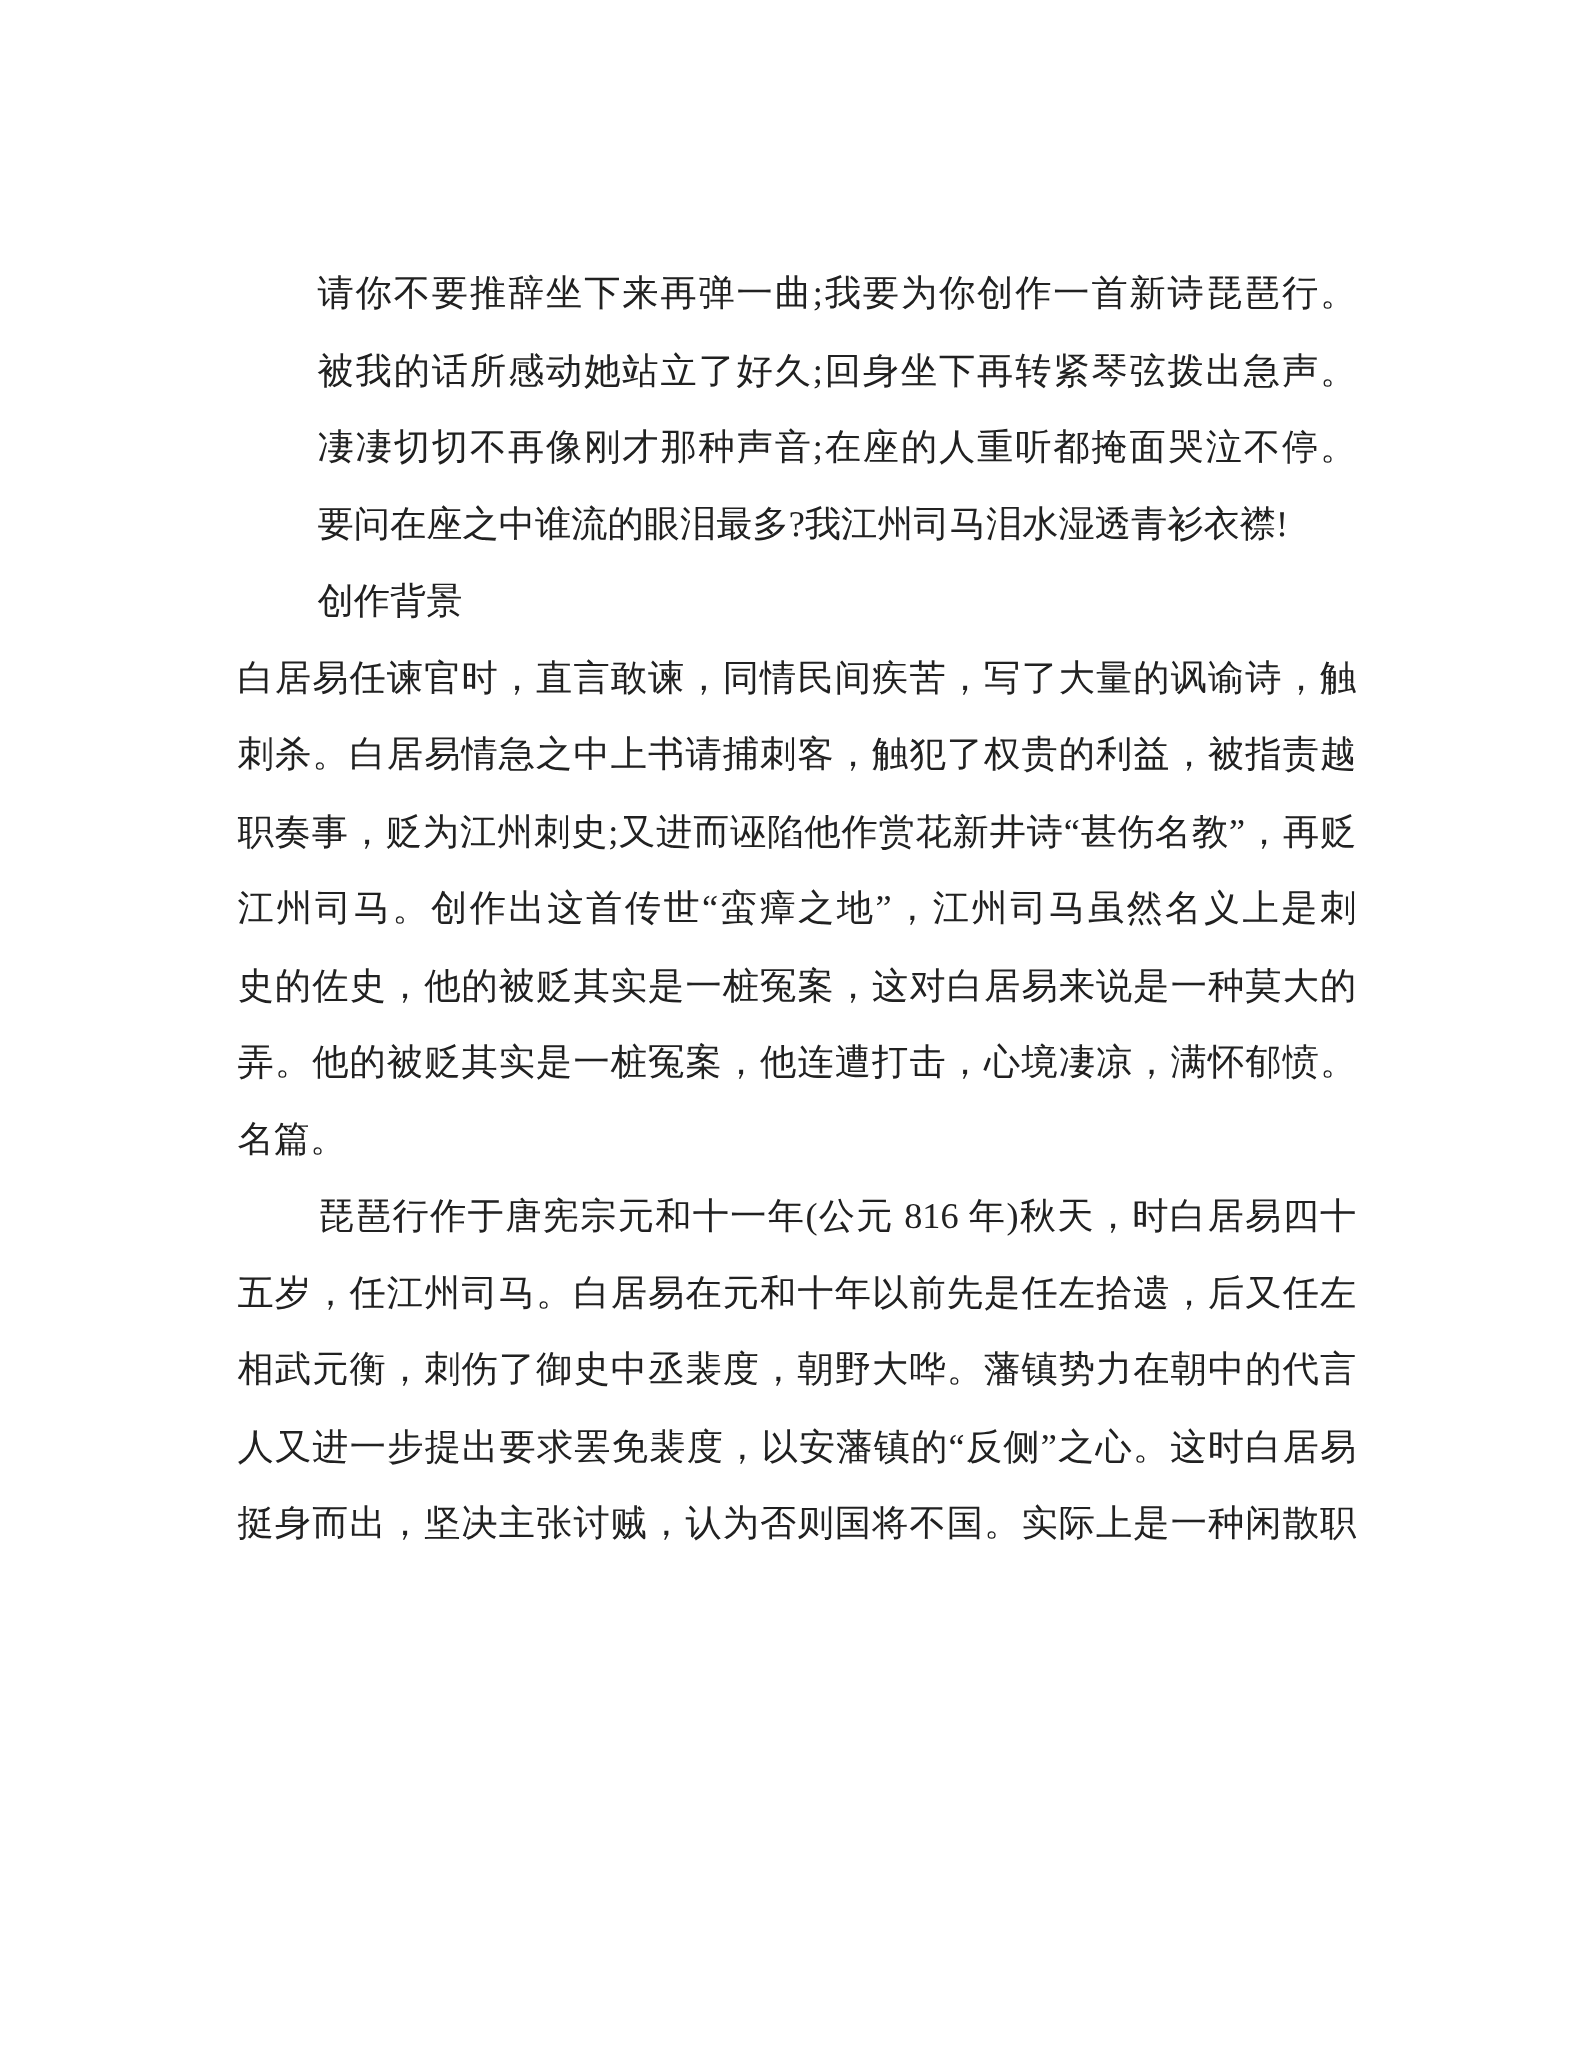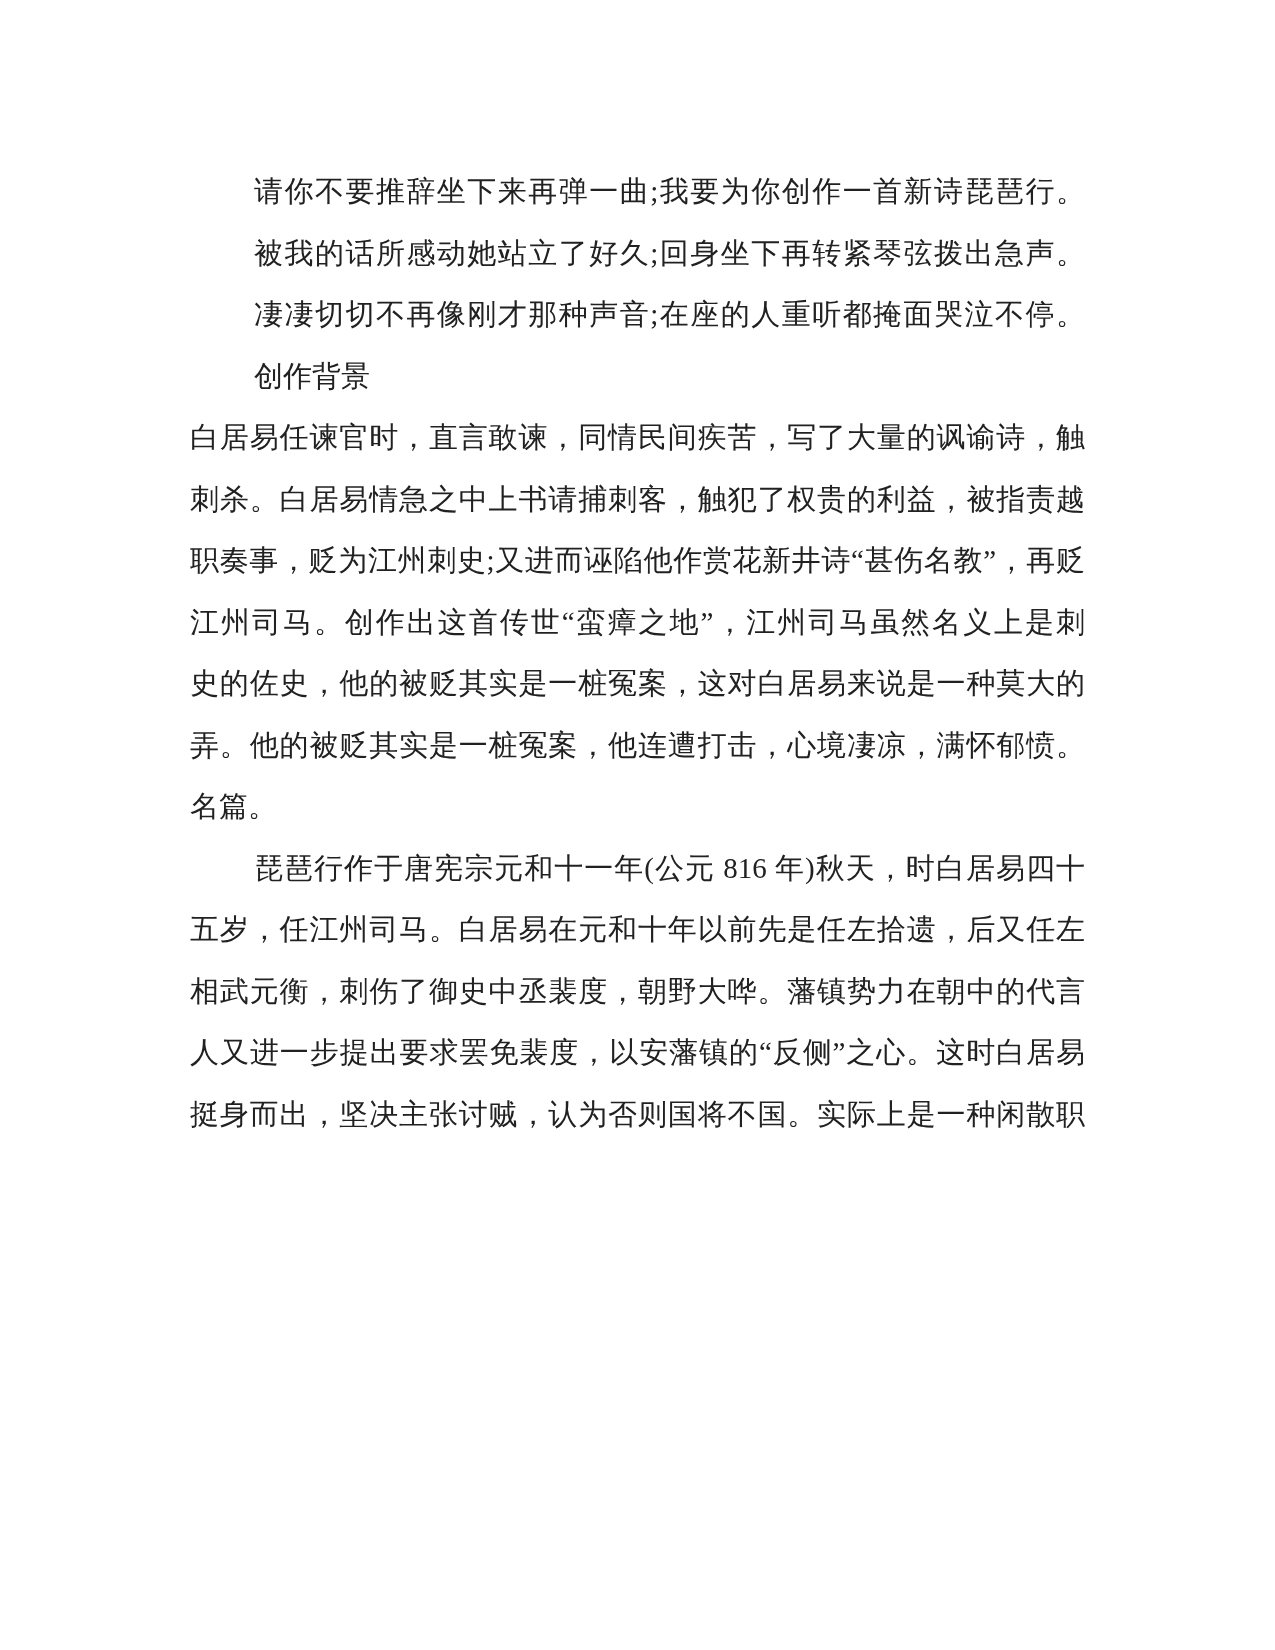--- a/index.html
+++ b/index.html
@@ -10,20 +10,21 @@
     margin: 0;
     padding: 0;
     background: var(--page-bg);
   }
   .page {
     position: relative;
     width: 1275px;
     height: 1196px;
     background: var(--page-bg);
     overflow: hidden;
+    margin-top: 44px;
   }
   .text-block {
     position: absolute;
     left: 190px;
     top: 161px;
     width: 895px;
   }
   .line {
     font-family: "Liberation Serif", "DejaVu Serif", serif;
     font-size: 29px;
@@ -42,20 +43,21 @@
   }
 </style>
 </head>
 <body>
 
 <div class="page">
   <div class="text-block">
       <div class="line indent justify">请你不要推辞坐下来再弹一曲;我要为你创作一首新诗琵琶行。</div>
       <div class="line indent justify">被我的话所感动她站立了好久;回身坐下再转紧琴弦拨出急声。</div>
       <div class="line indent justify">凄凄切切不再像刚才那种声音;在座的人重听都掩面哭泣不停。</div>
+      <div class="line indent">要问在座之中谁流的眼泪最多?我江州司马泪水湿透青衫衣襟!</div>
       <div class="line indent">创作背景</div>
       <div class="line justify">白居易任谏官时，直言敢谏，同情民间疾苦，写了大量的讽谕诗，触</div>
       <div class="line justify">刺杀。白居易情急之中上书请捕刺客，触犯了权贵的利益，被指责越</div>
       <div class="line justify">职奏事，贬为江州刺史;又进而诬陷他作赏花新井诗“甚伤名教”，再贬</div>
       <div class="line justify">江州司马。创作出这首传世“蛮瘴之地”，江州司马虽然名义上是刺</div>
       <div class="line justify">史的佐史，他的被贬其实是一桩冤案，这对白居易来说是一种莫大的嘲</div>
       <div class="line justify">弄。他的被贬其实是一桩冤案，他连遭打击，心境凄凉，满怀郁愤。</div>
       <div class="line">名篇。</div>
       <div class="line indent justify">琵琶行作于唐宪宗元和十一年(公元 816 年)秋天，时白居易四十</div>
       <div class="line justify">五岁，任江州司马。白居易在元和十年以前先是任左拾遗，后又任左</div>

